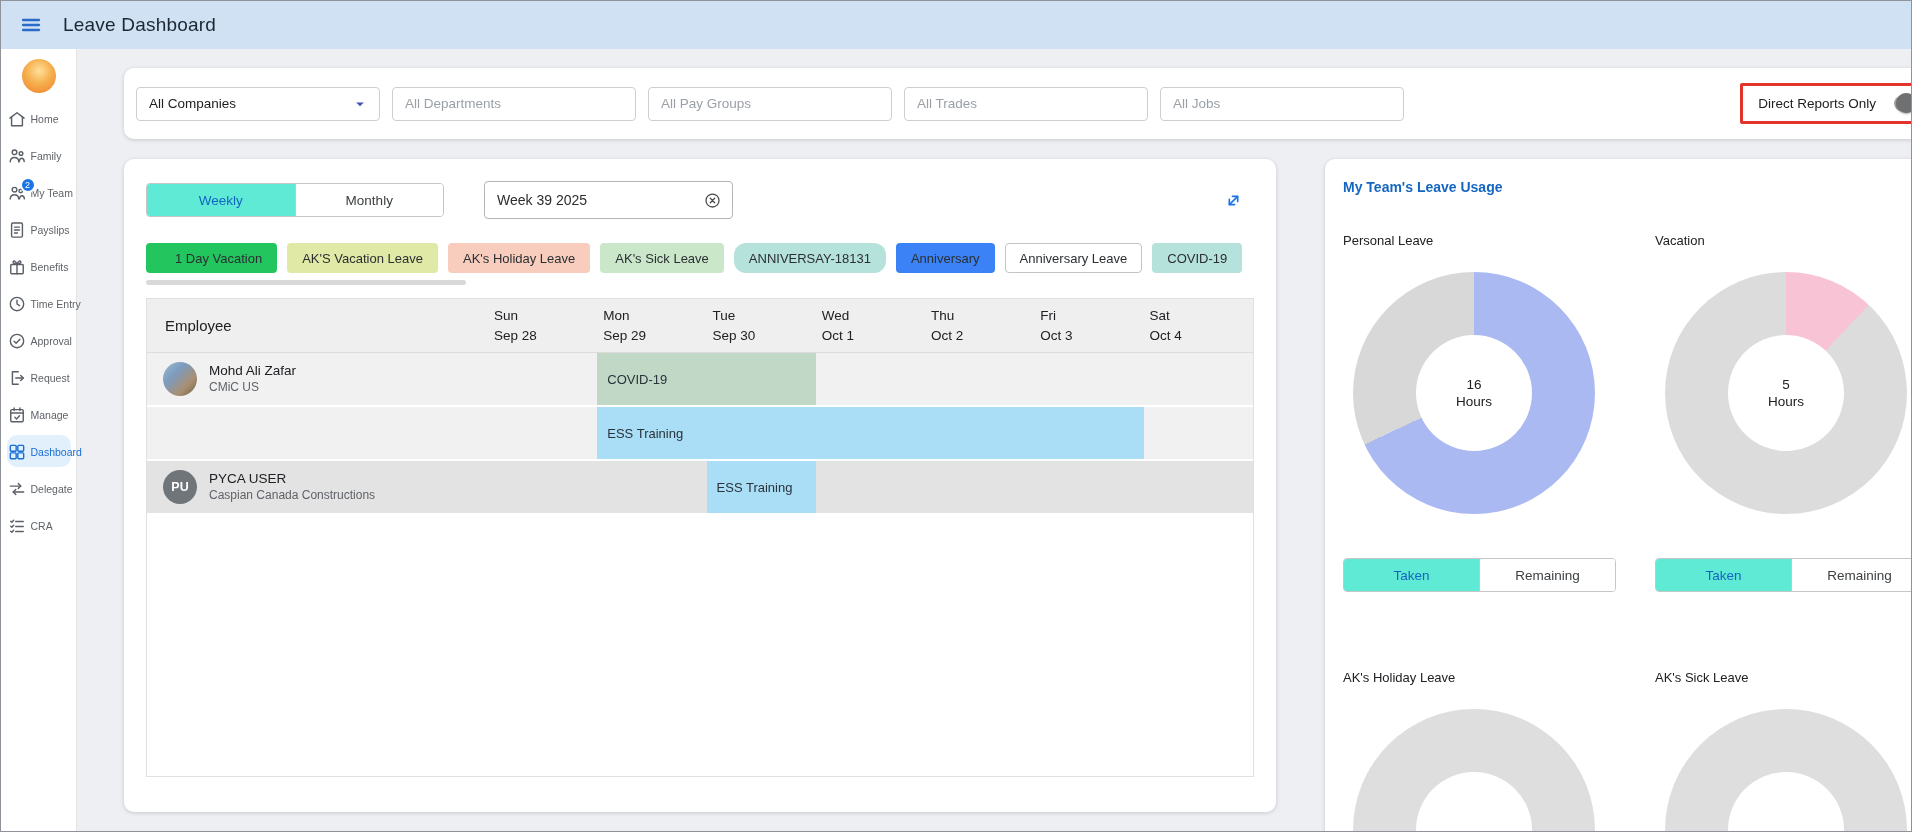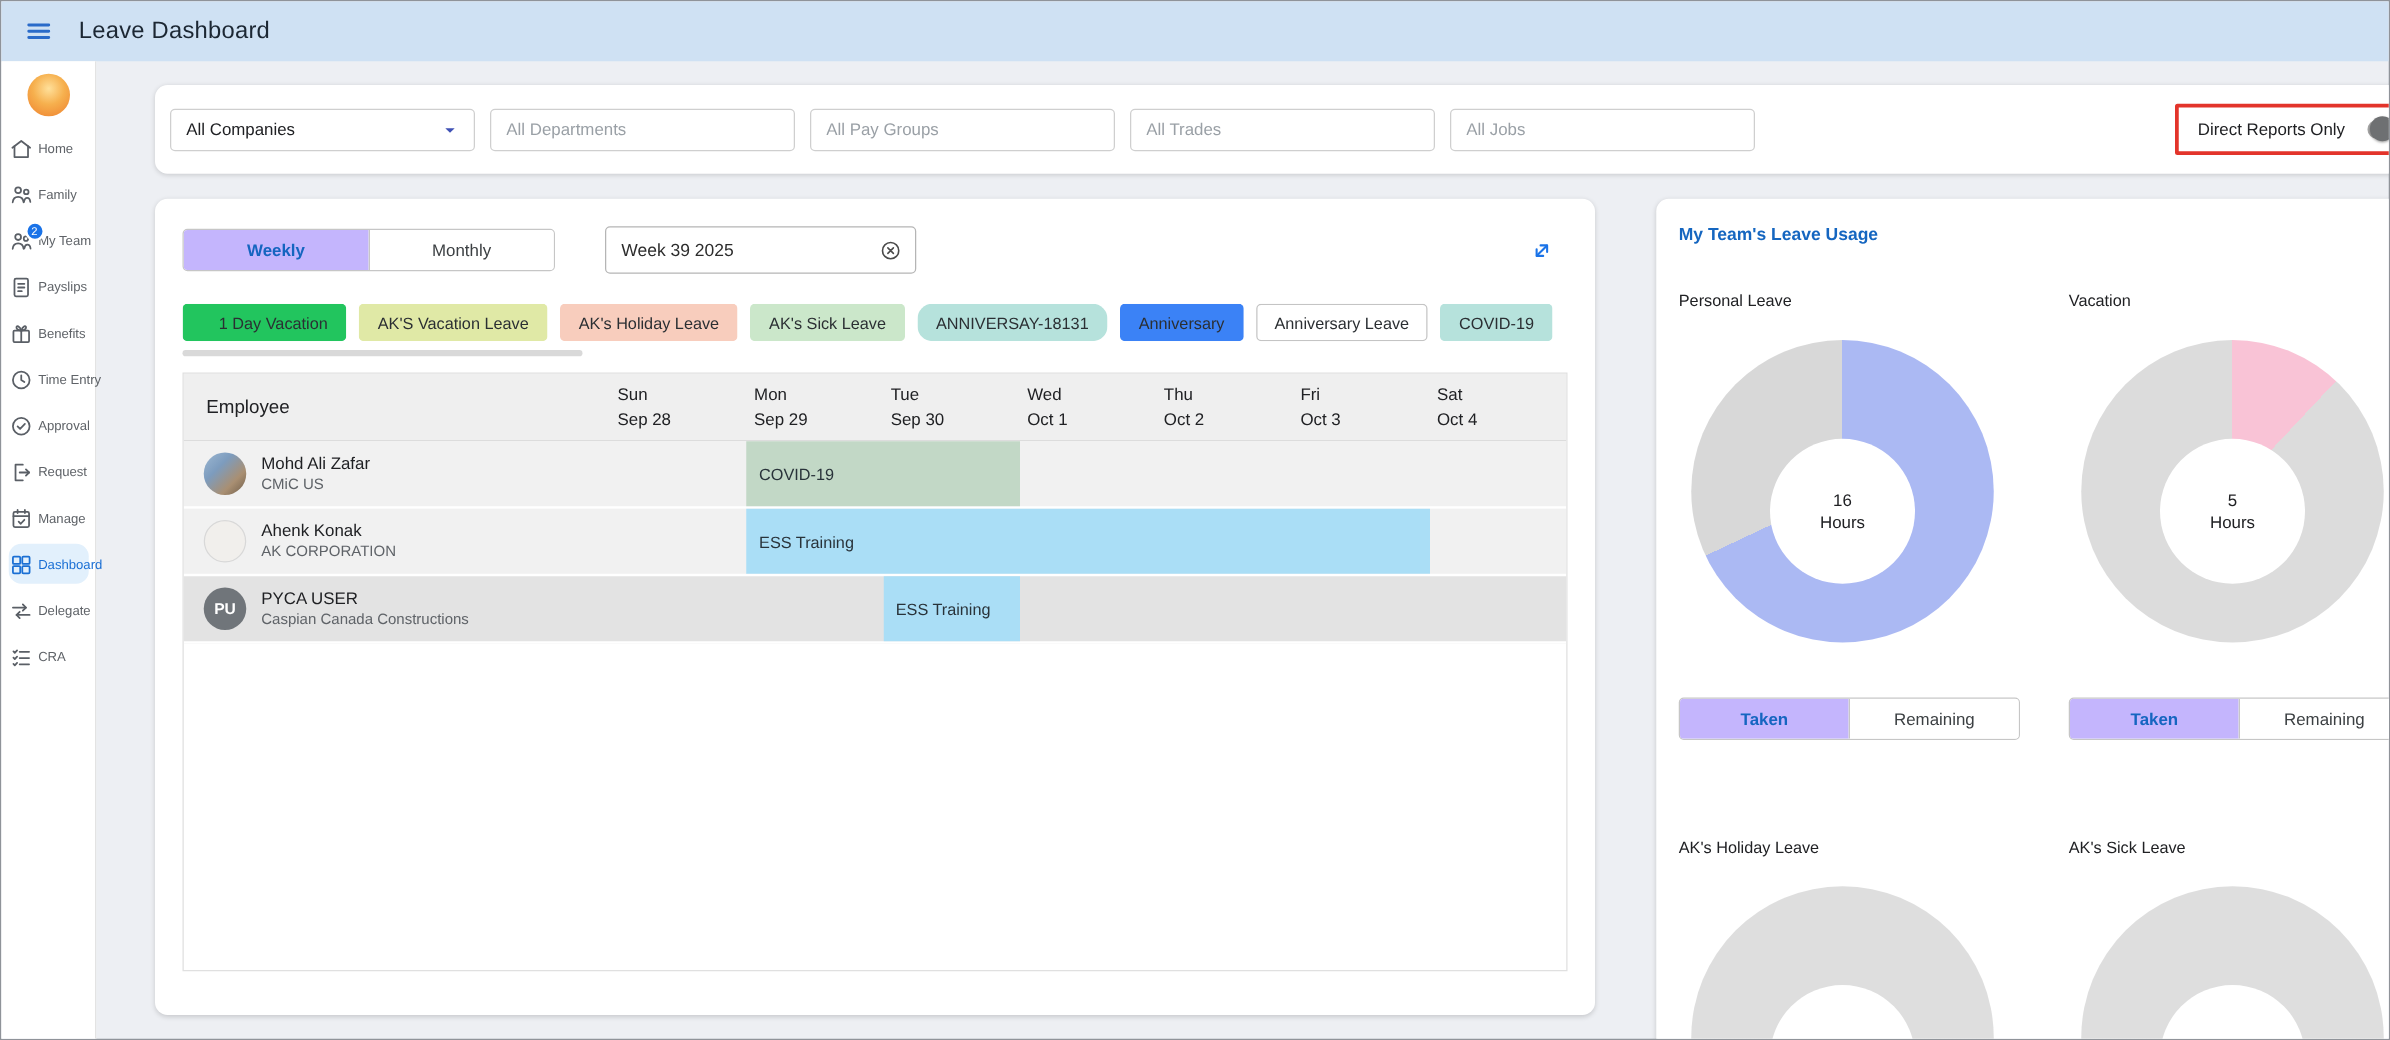--- a/index.html
+++ b/index.html
@@ -42,21 +42,21 @@
 
   .cards-row { display:flex; gap:21px; margin-top:20px; align-items:flex-start; }
 
   
   .schedule-card { width:1152px; height:653px; padding:22px; position:relative; }
   .sched-top { display:flex; align-items:center; }
   .segmented { display:flex; height:34px; border:1px solid #c6c6c6; border-radius:4px; overflow:hidden; background:#fff; }
   .segmented.view { width:298px; }
   .seg-btn { flex:1; display:flex; align-items:center; justify-content:center; font-size:13.5px; color:#3c4043; background:#fff; cursor:pointer; white-space:nowrap; }
   .seg-btn + .seg-btn { border-left:1px solid #c6c6c6; }
-  .seg-btn.active { background:#c4b5fd; color:#1565c0; font-weight:700; }
+  .seg-btn.active { background:#5eead4; color:#1565c0; font-weight:400; }
   .week-box { margin-left:40px; width:249px; height:38px; border:1px solid #b5b5b5; border-radius:4px; display:flex; align-items:center; padding:0 10px 0 12px; }
   .week-box input { border:none; outline:none; flex:1; font-size:14px; color:#2d2d2d; font-family:inherit; background:transparent; }
   .clear-btn { color:#4a4a4a; display:flex; cursor:pointer; }
   .expand-btn { margin-left:auto; margin-right:10px; color:#1a73e8; display:flex; cursor:pointer; }
 
   .chips { margin-top:24px; display:flex; gap:10px; overflow:hidden; width:1108px; }
   .chip { flex:0 0 auto; height:30px; padding:0 14px; display:flex; align-items:center; border-radius:4px; font-size:13px; color:#2b2f33; border:1px solid transparent; cursor:pointer; white-space:nowrap; }
   .hscroll { margin-top:7px; height:5px; width:1108px; }
   .hthumb { width:320px; height:5px; background:#d9d9d9; border-radius:3px; cursor:pointer; }
 
@@ -76,21 +76,21 @@
   .ev { position:absolute; top:0; bottom:0; display:flex; align-items:center; padding-left:10px; font-size:13px; color:#29333a; z-index:1; }
 
   
   .usage-card { flex:1; height:700px; padding:20px 18px; overflow:hidden; position:relative; }
   .usage-title { font-size:14px; font-weight:600; color:#1566c0; }
   .chart-grid { margin-top:38px; display:grid; grid-template-columns:312px 290px; }
   .chart-block.row2 { margin-top:78px; }
   .chart-label { font-size:13px; color:#202124; }
   .donut-wrap { margin-top:24px; margin-left:10px; width:242px; height:242px; position:relative; }
   .donut { width:242px; height:242px; border-radius:50%; }
-  .hole { position:absolute; left:63px; top:79px; width:116px; height:116px; border-radius:50%; background:#fff; display:flex; flex-direction:column; align-items:center; justify-content:center; gap:2px; font-size:13.5px; color:#202124; }
+  .hole { position:absolute; left:63px; top:63px; width:116px; height:116px; border-radius:50%; background:#fff; display:flex; flex-direction:column; align-items:center; justify-content:center; gap:2px; font-size:13.5px; color:#202124; }
   .tr-toggle { margin-top:44px; width:273px; }
   .vthumb { position:absolute; right:3px; top:84px; width:5px; height:46px; background:#c9c9c9; border-radius:3px; cursor:pointer; }
 </style>
 </head>
 <body>
 
 <div class="screen">
 
   <header class="topbar">
     <span class="burger">
@@ -308,27 +308,20 @@
                   <div class="emp-cell">
                     <div class="avatar photo"></div>
                     <div>
                       <div class="emp-name">Mohd Ali Zafar</div>
                       <div class="emp-co">CMiC US</div>
                     </div>
                   </div>
                   <div class="ev" style="left: 450.286px; width: 218.571px; background: rgb(194, 216, 198);">COVID-19</div>
                 </div>
                 <div class="t-row">
-                  <div class="emp-cell">
-                    <div class="avatar light"></div>
-                    <div>
-                      <div class="emp-name">Ahenk Konak</div>
-                      <div class="emp-co">AK CORPORATION</div>
-                    </div>
-                  </div>
                   <div class="ev" style="left: 450.286px; width: 546.429px; background: rgb(170, 222, 246);">ESS Training</div>
                 </div>
                 <div class="t-row shaded">
                   <div class="emp-cell">
                     <div class="avatar initials">PU</div>
                     <div>
                       <div class="emp-name">PYCA USER</div>
                       <div class="emp-co">Caspian Canada Constructions</div>
                     </div>
                   </div>

